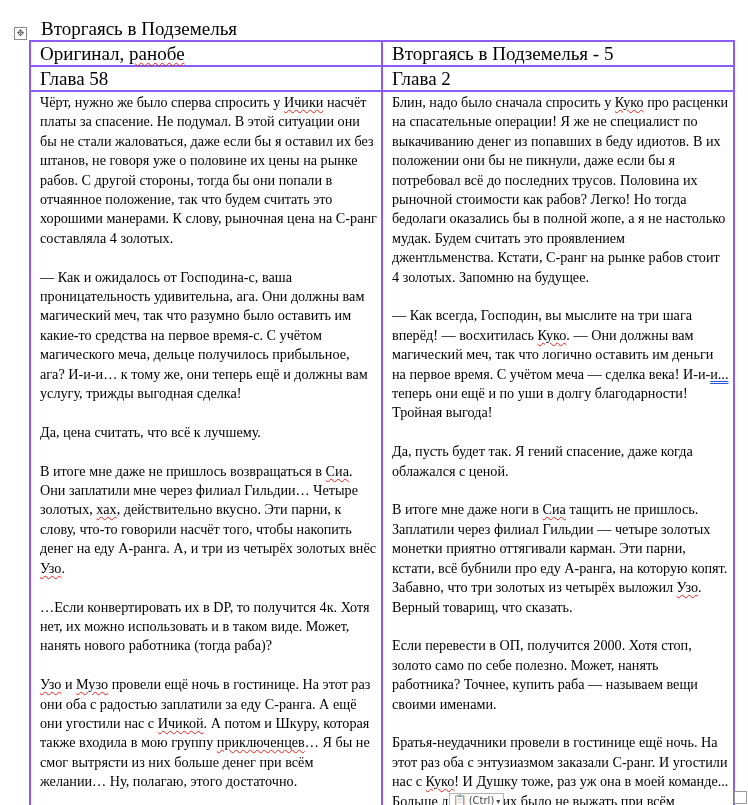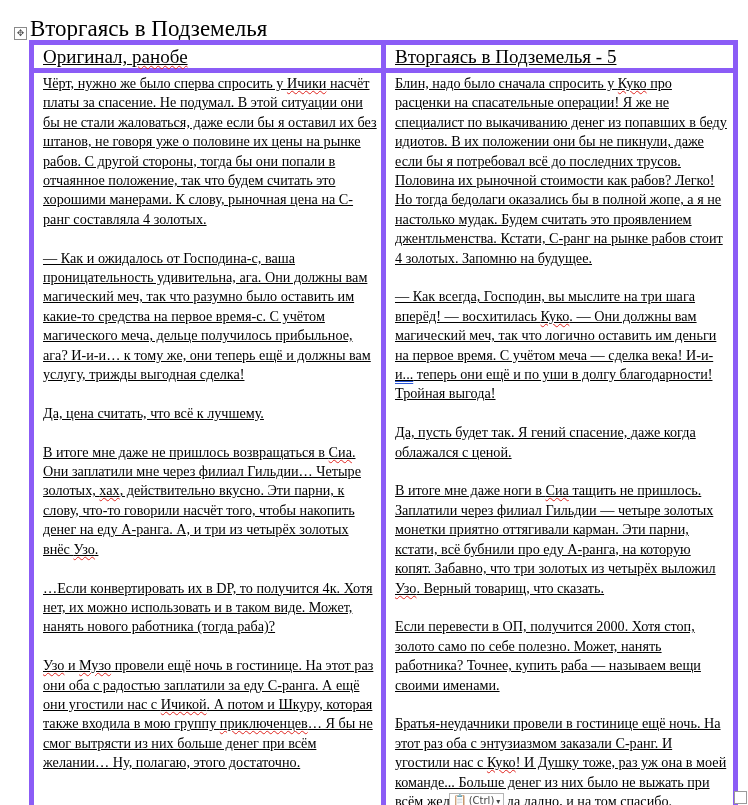--- a/index.html
+++ b/index.html
@@ -7,29 +7,29 @@
     width: 748px; height: 805px; position: relative; overflow: hidden;
     font-family: "Liberation Serif", "DejaVu Serif", serif; color: #000;
   }
   .move-handle {
     position: absolute; left: 14px; top: 27px; width: 11px; height: 11px;
     border: 1px solid #8a8a8a; background: #fff;
     font-family: "DejaVu Sans", sans-serif; font-size: 9px; line-height: 11px;
     text-align: center; color: #555;
   }
   .doc-title {
-    position: absolute; left: 30px; top: 18px;
-    font-size: 23px; line-height: 22px; white-space: nowrap;
+    position: absolute; left: 41px; top: 18px;
+    font-size: 19px; line-height: 22px; white-space: nowrap;
   }
   table.cmp {
     position: absolute; left: 29px; top: 40px; width: 704px;
     border-collapse: collapse; table-layout: fixed;
   }
   table.cmp td {
-    border: 5px solid #8b5cf6; vertical-align: top; padding: 0 0 0 9px; text-decoration: underline;
+    border: 2px solid #8b5cf6; vertical-align: top; padding: 0 0 0 9px;
   }
   table.cmp col.c1 { width: 352px; }
   table.cmp col.c2 { width: 352px; }
   .hdr-cell { font-size: 19px; line-height: 22px; height: 22px; padding-top: 1px !important; }
   .body-cell { font-size: 14.2px; line-height: 19.4px; padding-top: 1px !important; padding-right: 4px !important; }
   .body-cell p { margin: 0 0 19.4px 0; }
   .body-cell p:last-child { margin-bottom: 0; }
   .spell { text-decoration: underline wavy #e0241f; text-decoration-thickness: 1px; text-underline-offset: 2px; }
   .gram { text-decoration: underline double #2b57d6; text-underline-offset: 2px; }
   .paste-btn {
@@ -57,20 +57,24 @@
       <col class="c2">
     </colgroup>
   <tbody>
       <tr>
     <td class="hdr-cell">
       <span id="hdr0">Оригинал, <span class="spell">ранобе</span></span>
     </td>
     <td class="hdr-cell">Вторгаясь в Подземелья - 5</td>
   </tr>
   <tr>
+    <td class="hdr-cell">Глава 58</td>
+    <td class="hdr-cell">Глава 2</td>
+  </tr>
+  <tr>
     <td class="body-cell" id="col0">
           <p>Чёрт, нужно же было сперва спросить у <span class="spell">Ичики</span> насчёт платы за спасение. Не подумал. В этой ситуации они бы не стали жаловаться, даже если бы я оставил их без штанов, не говоря уже о половине их цены на рынке рабов. С другой стороны, тогда бы они попали в отчаянное положение, так что будем считать это хорошими манерами. К слову, рыночная цена на С-ранг составляла 4 золотых.</p>
           <p>— Как и ожидалось от Господина-с, ваша проницательность удивительна, ага. Они должны вам магический меч, так что разумно было оставить им какие-то средства на первое время-с. С учётом магического меча, дельце получилось прибыльное, ага? И-и-и… к тому же, они теперь ещё и должны вам услугу, трижды выгодная сделка!</p>
           <p>Да, цена считать, что всё к лучшему.</p>
           <p>В итоге мне даже не пришлось возвращаться в <span class="spell">Сиа</span>. Они заплатили мне через филиал Гильдии… Четыре золотых, <span class="spell">хах</span>, действительно вкусно. Эти парни, к слову, что-то говорили насчёт того, чтобы накопить денег на еду А-ранга. А, и три из четырёх золотых внёс <span class="spell">Узо</span>.</p>
           <p>…Если конвертировать их в DP, то получится 4к. Хотя нет, их можно использовать и в таком виде. Может, нанять нового работника (тогда раба)?</p>
           <p><span class="spell">Узо</span> и <span class="spell">Музо</span> провели ещё ночь в гостинице. На этот раз они оба с радостью заплатили за еду С-ранга. А ещё они угостили нас с <span class="spell">Ичикой</span>. А потом и Шкуру, которая также входила в мою группу <span class="spell">приключенцев</span>… Я бы не смог вытрясти из них больше денег при всём желании… Ну, полагаю, этого достаточно.</p>
         </td>
     <td class="body-cell" id="col1">
           <p>Блин, надо было сначала спросить у <span class="spell">Куко</span> про расценки на спасательные операции! Я же не специалист по выкачиванию денег из попавших в беду идиотов. В их положении они бы не пикнули, даже если бы я потребовал всё до последних трусов. Половина их рыночной стоимости как рабов? Легко! Но тогда бедолаги оказались бы в полной жопе, а я не настолько мудак. Будем считать это проявлением джентльменства. Кстати, С-ранг на рынке рабов стоит 4 золотых. Запомню на будущее.</p>

